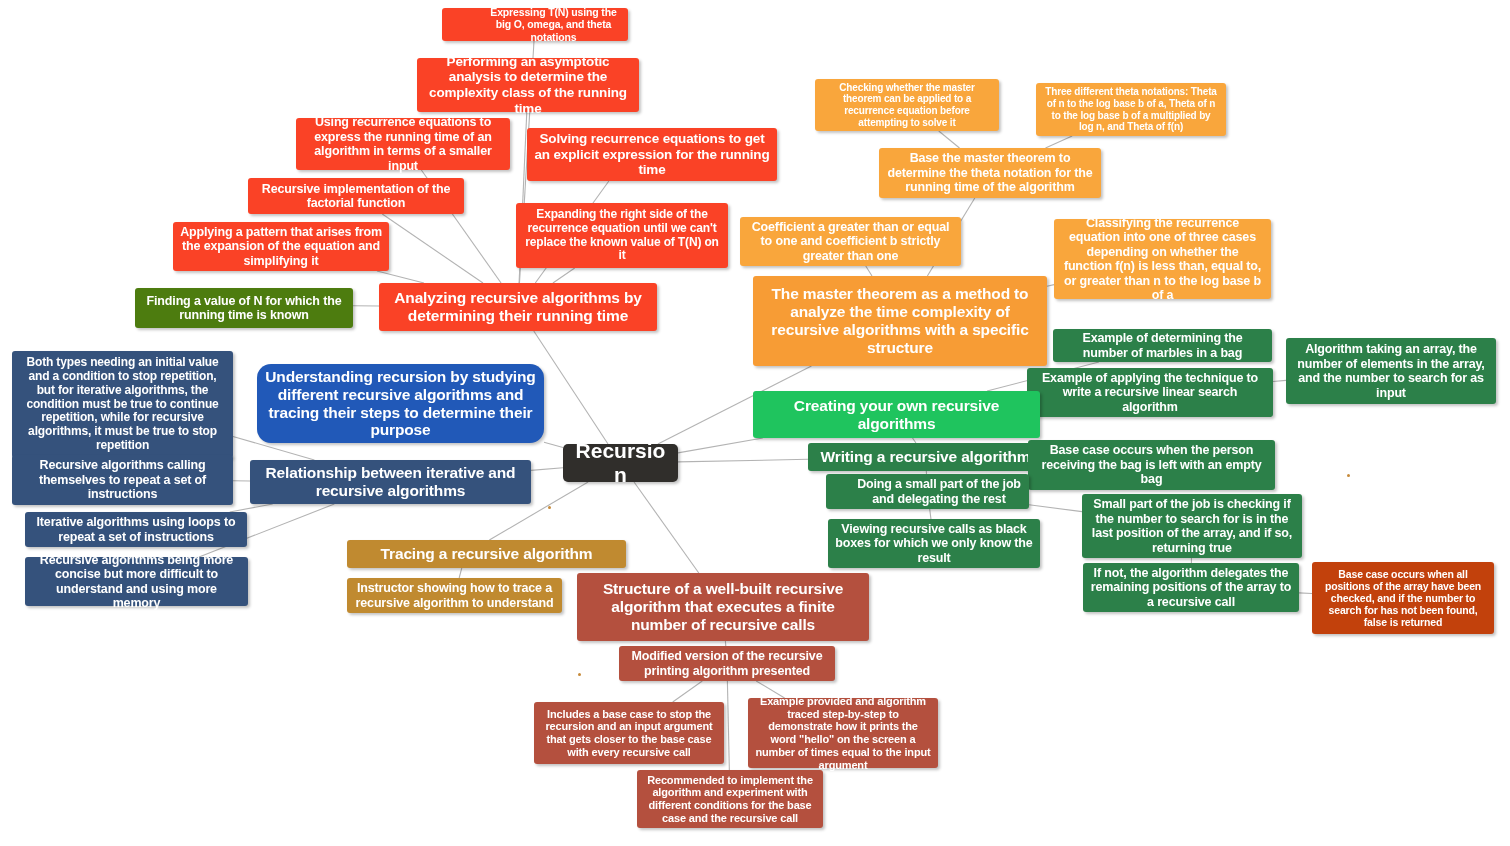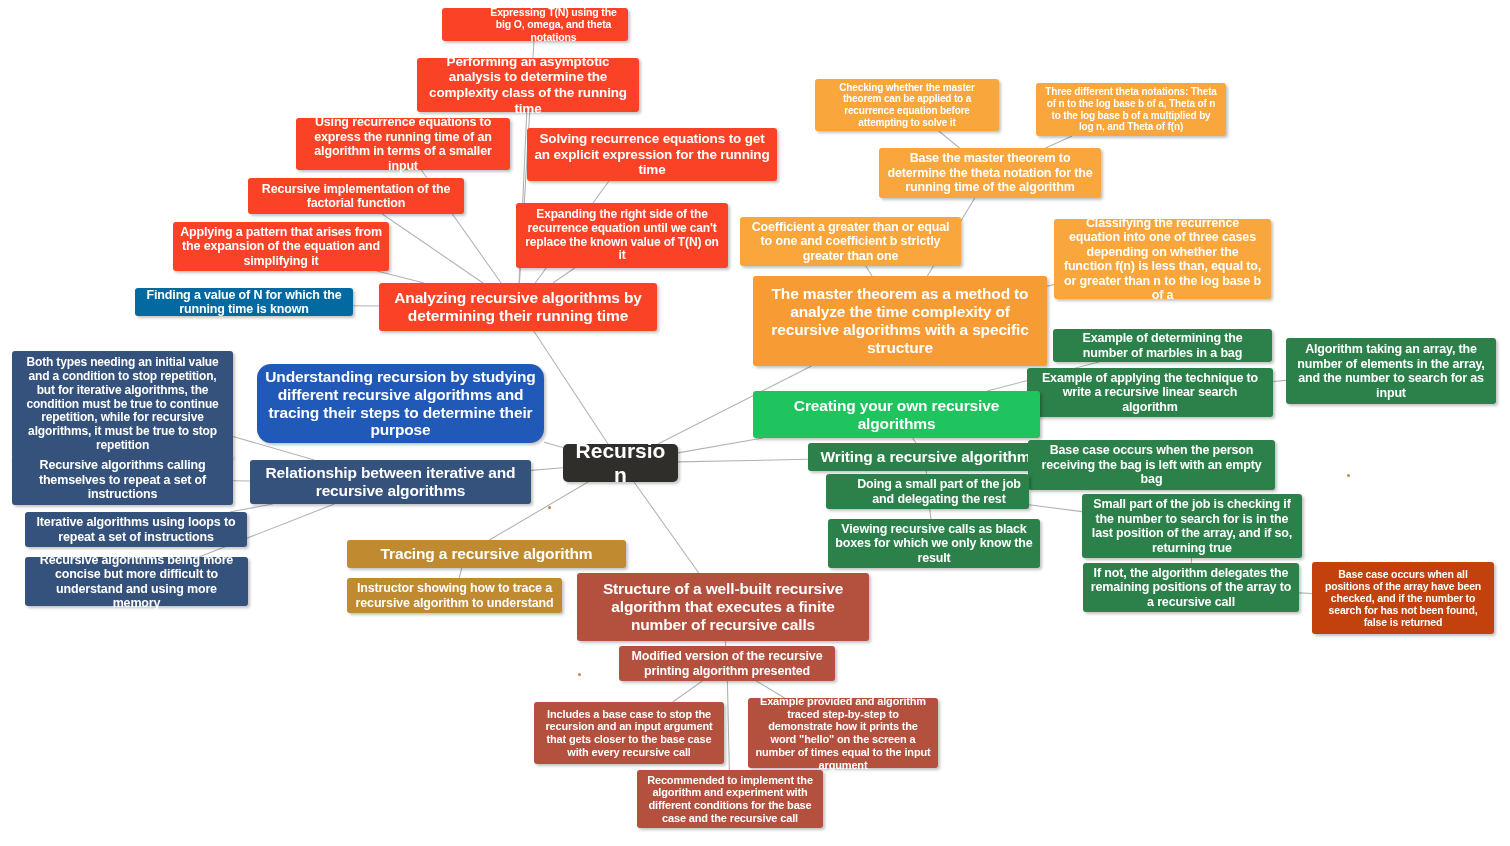--- a/index.html
+++ b/index.html
@@ -124,21 +124,21 @@
       </div>
       <div class="node" style="left: 248px; top: 178px; width: 216px; height: 36px; background: rgb(250, 66, 38); font-size: 12.5px;">
         <span>Recursive implementation of the factorial function</span>
       </div>
       <div class="node" style="left: 516px; top: 203px; width: 212px; height: 65px; background: rgb(250, 66, 38); font-size: 12px;">
         <span>Expanding the right side of the recurrence equation until we can't replace the known value of T(N) on it</span>
       </div>
       <div class="node" style="left: 173px; top: 222px; width: 216px; height: 49px; background: rgb(250, 66, 38); font-size: 12.5px;">
         <span>Applying a pattern that arises from the expansion of the equation and simplifying it</span>
       </div>
-      <div class="node" style="left: 135px; top: 288px; width: 218px; height: 28px; background: #0369a1; font-size: 12.5px;">
+      <div class="node" style="left: 135px; top: 288px; width: 218px; height: 40px; background: #4d7c0f; font-size: 12.5px;">
         <span>Finding a value of N for which the running time is known</span>
       </div>
       <div class="node" style="left: 379px; top: 283px; width: 278px; height: 48px; background: rgb(250, 66, 38); font-size: 15.5px;">
         <span>Analyzing recursive algorithms by determining their running time</span>
       </div>
       <div class="node" style="left: 815px; top: 79px; width: 184px; height: 52px; background: rgb(249, 166, 60); font-size: 10px;">
         <span>Checking whether the master theorem can be applied to a recurrence equation before attempting to solve it</span>
       </div>
       <div class="node" style="left: 1036px; top: 83px; width: 190px; height: 53px; background: rgb(249, 166, 60); font-size: 10px;">
         <span>Three different theta notations: Theta of n to the log base b of a, Theta of n to the log base b of a multiplied by log n, and Theta of f(n)</span>

